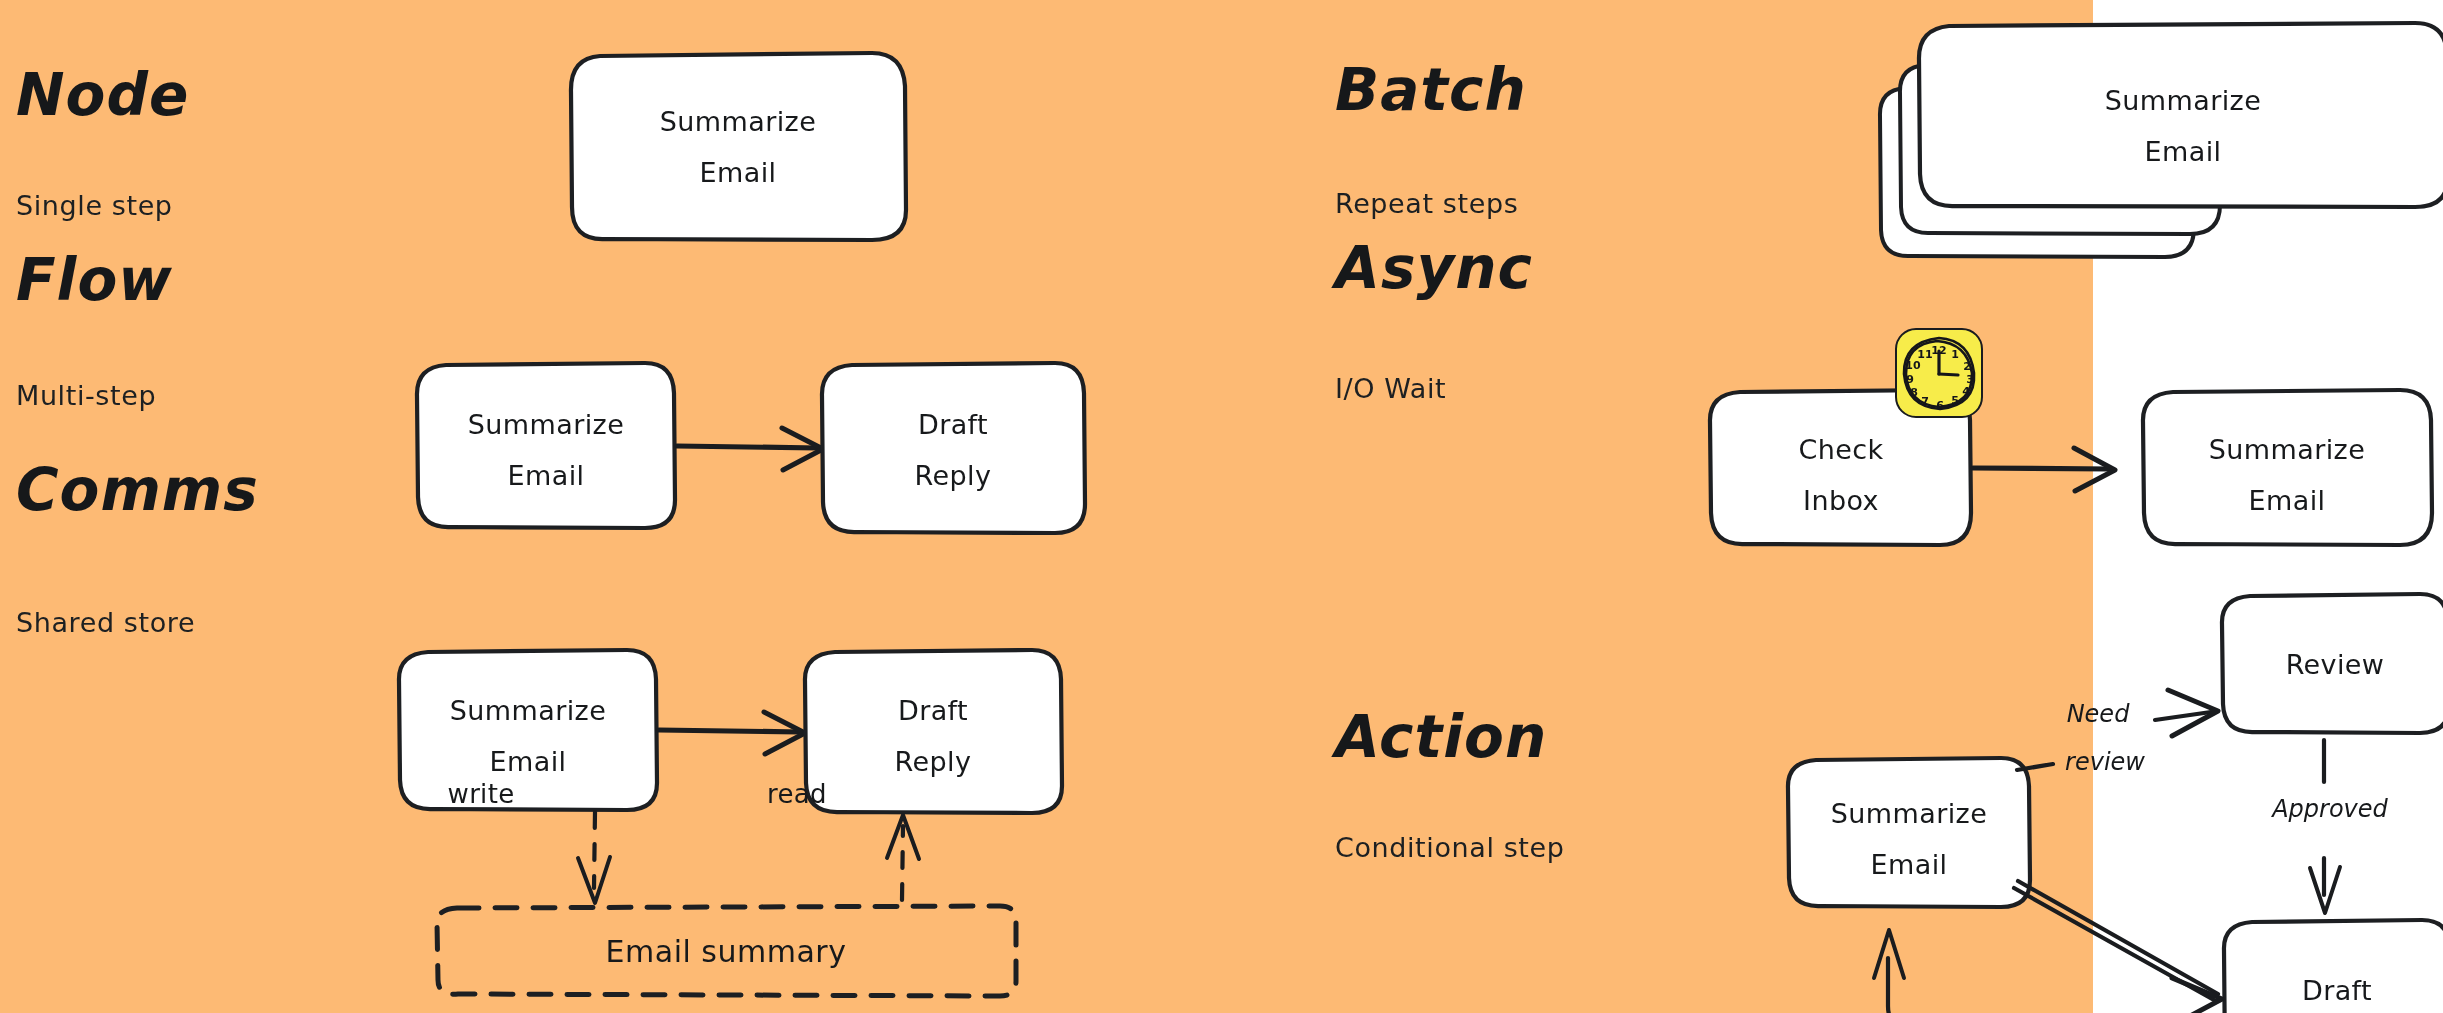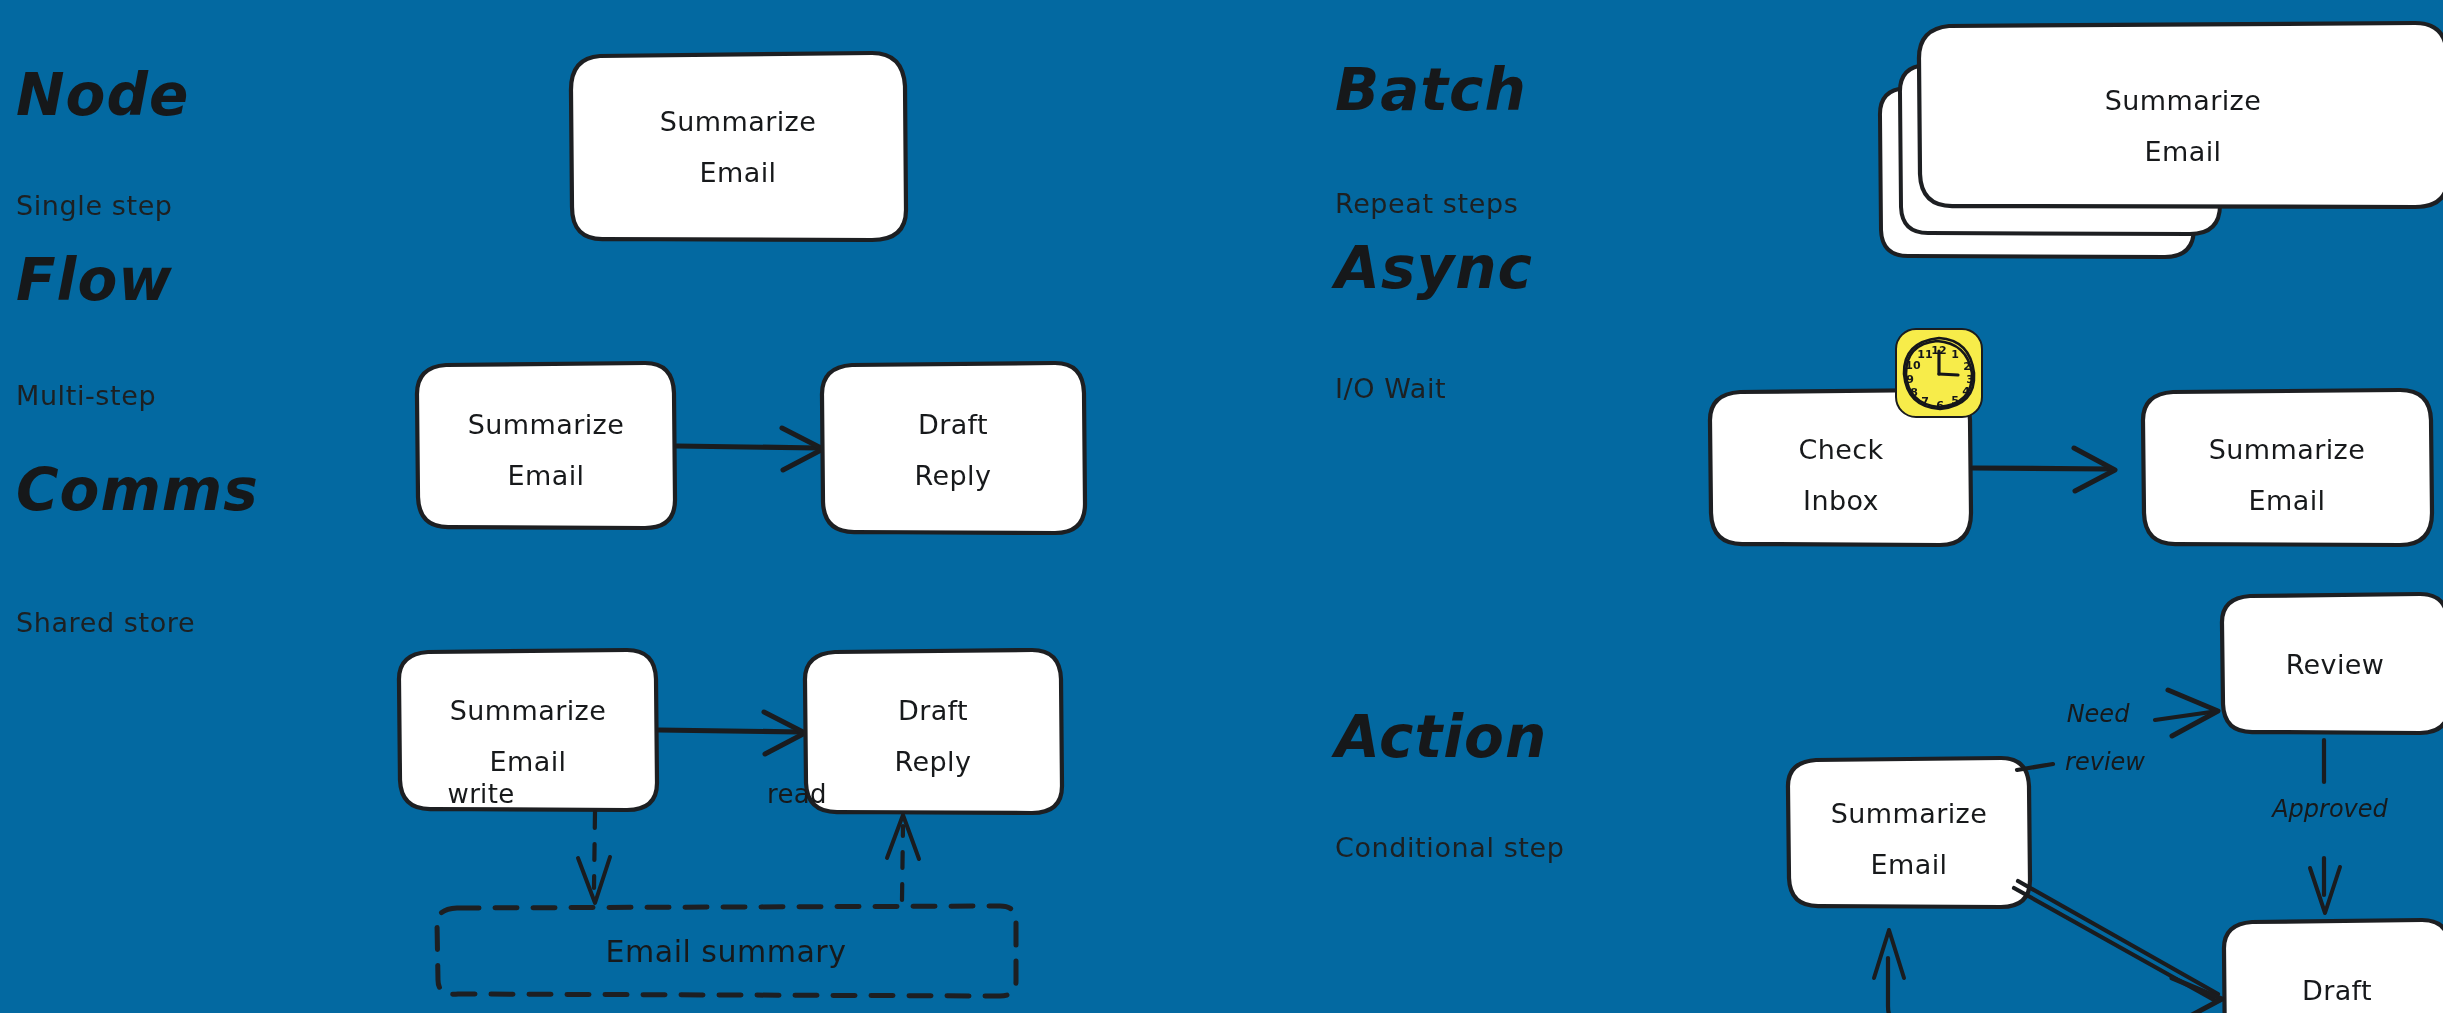--- a/index.html
+++ b/index.html
@@ -8,23 +8,23 @@
     background: #ffffff;
   }
   body {
     width: 2443px;
     height: 1013px;
     overflow: hidden;
     font-family: "DejaVu Sans", sans-serif;
   }
   #canvas {
     position: relative;
-    width: 2443px;
+    width: 2093px;
     height: 1013px;
-    background: #0369a1;
+    background: #fdba74;
   }
   svg.layer {
     position: absolute;
     top: 0;
     left: 0;
     width: 2443px;
     height: 1013px;
   }
   
   .pattern-title {

